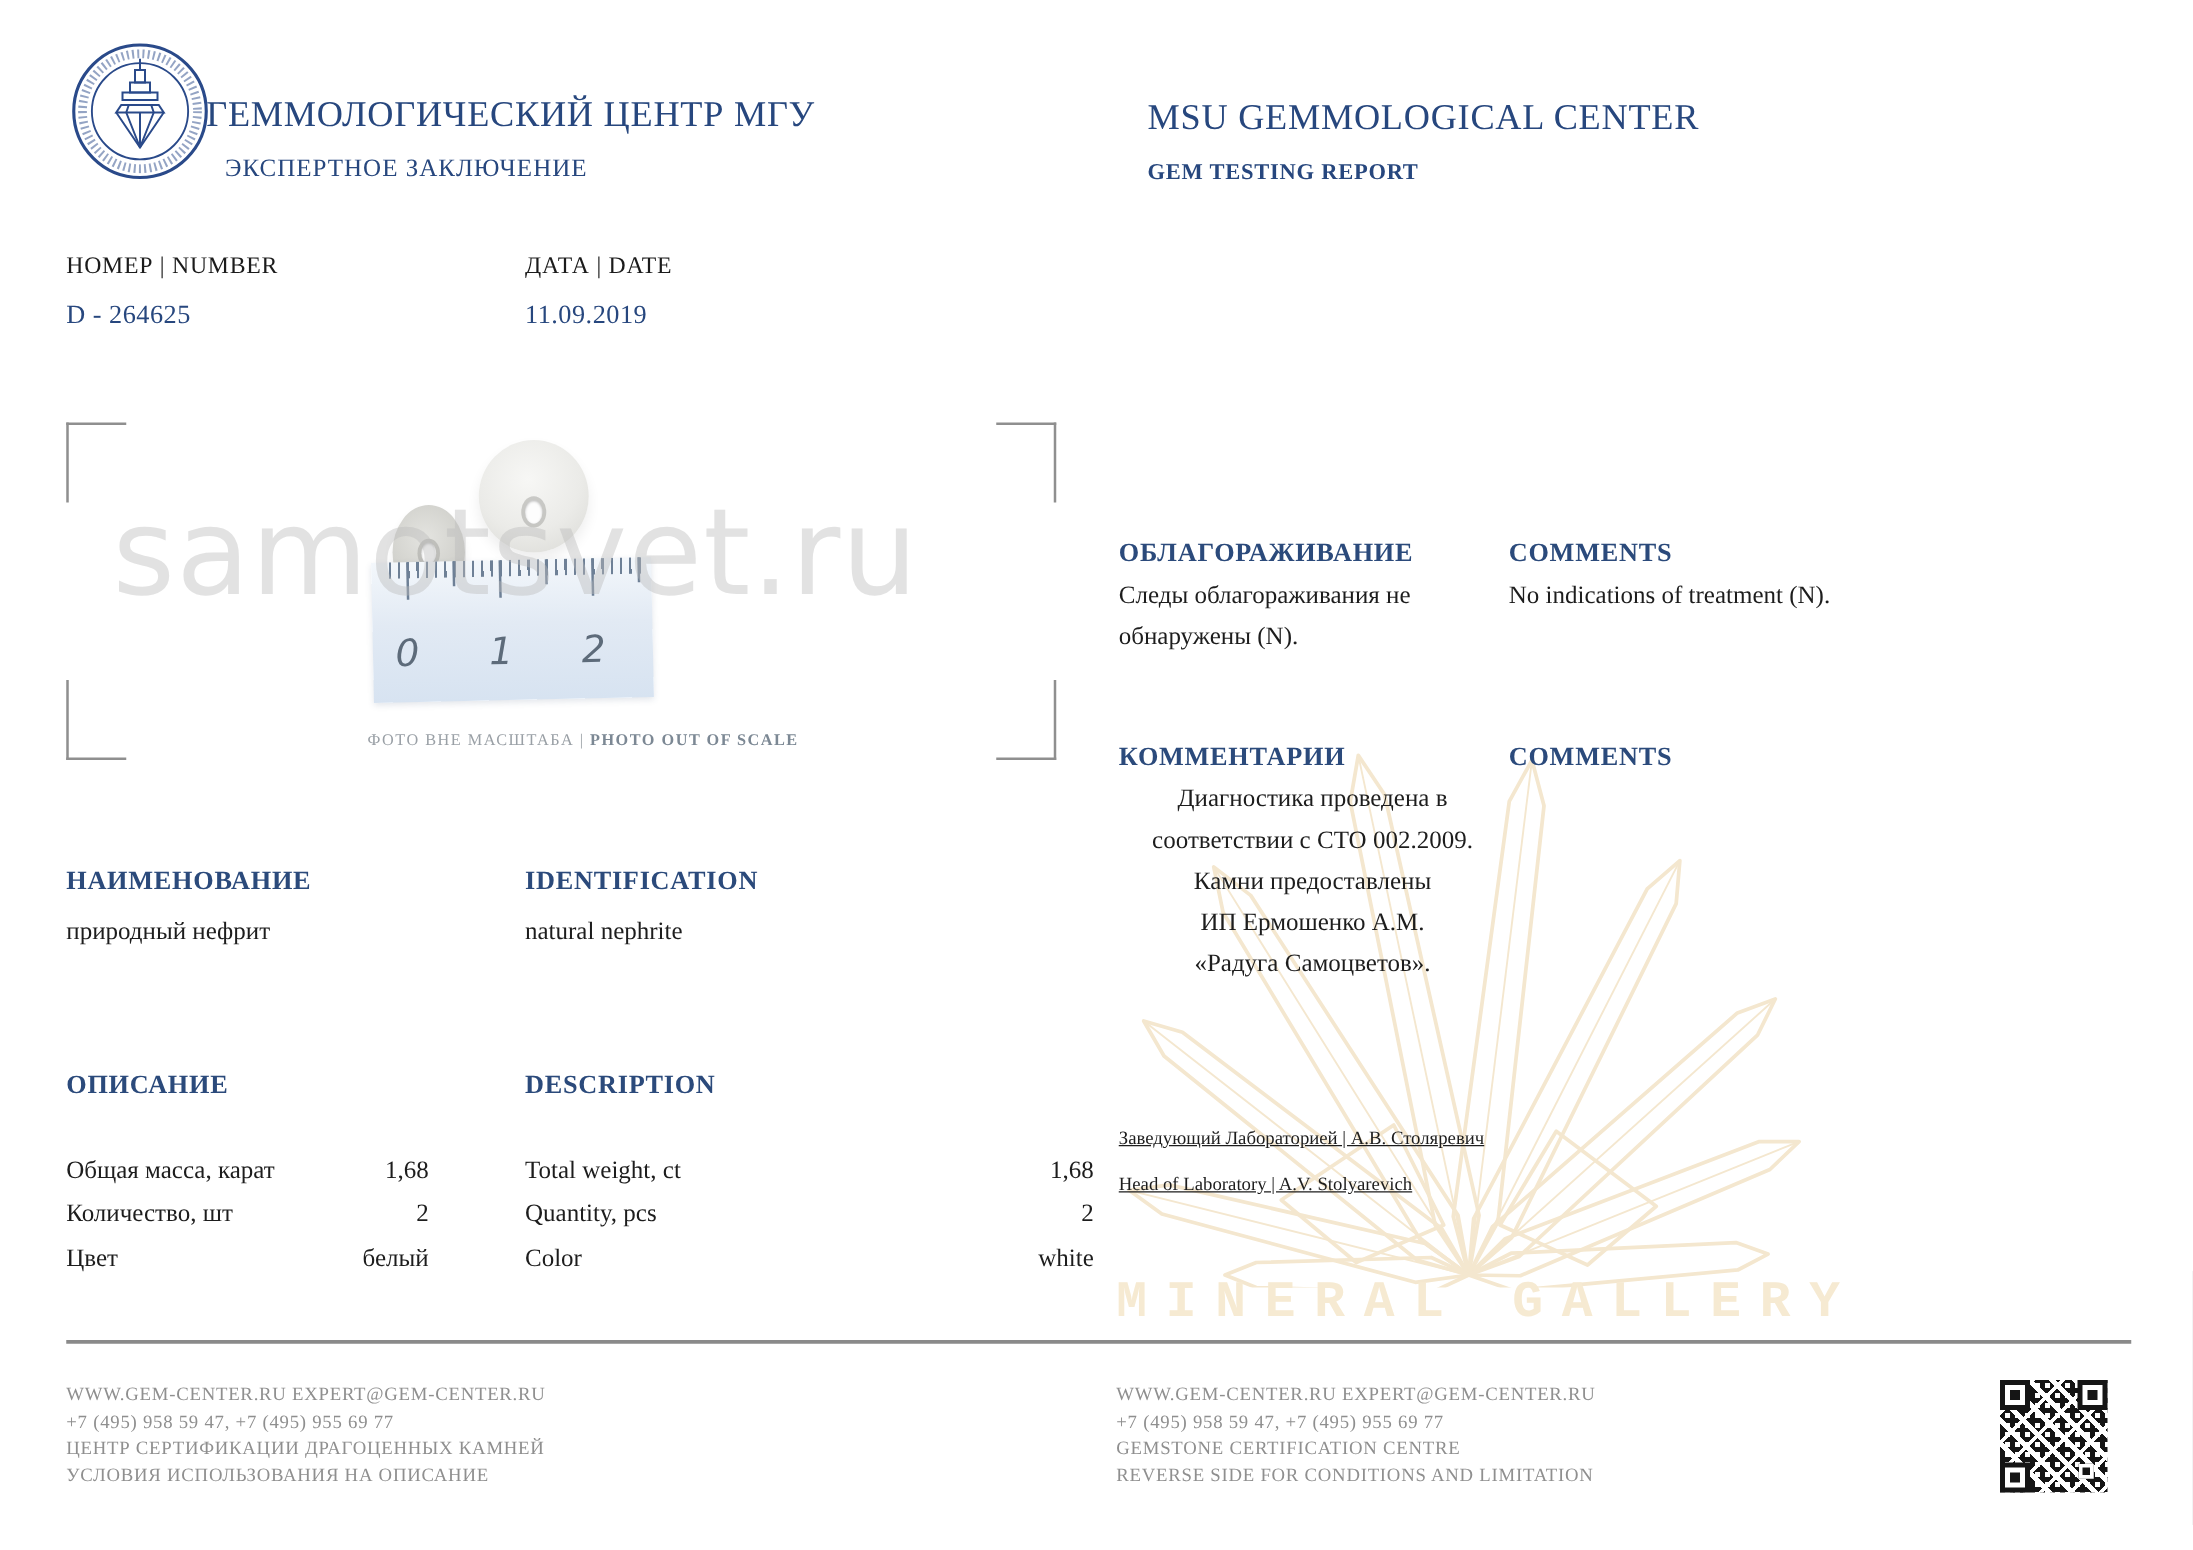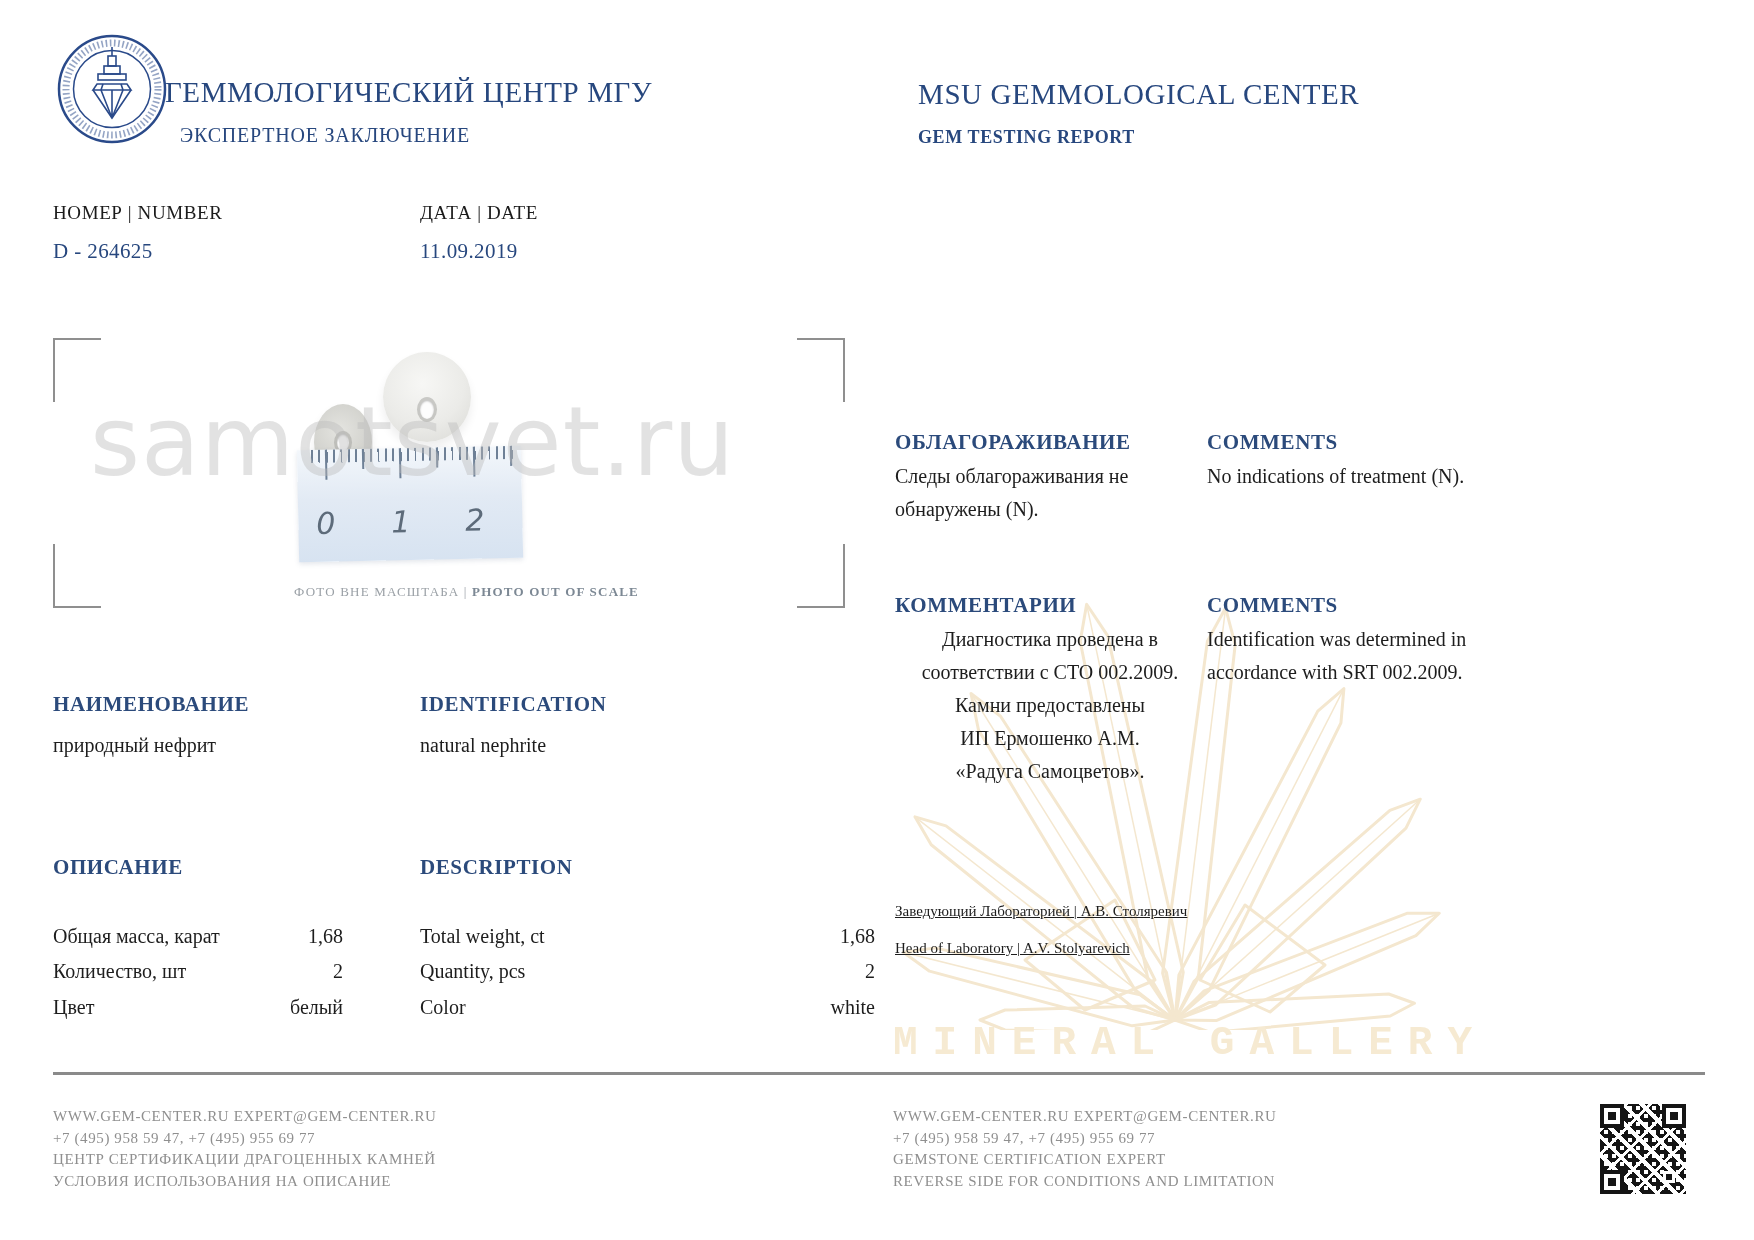--- a/index.html
+++ b/index.html
@@ -205,22 +205,20 @@
 обнаружены (N).</div>
   <div class="abs body-t" style="left:1207px;top:460px;width:330px;">No indications of treatment (N).</div>
 
   <div class="abs sec-h" style="left:895px;top:593px;">КОММЕНТАРИИ</div>
   <div class="abs sec-h" style="left:1207px;top:593px;">COMMENTS</div>
   <div class="abs body-t" style="left:895px;top:623px;width:310px;text-align:center;">Диагностика проведена в
 соответствии с СТО 002.2009.
 Камни предоставлены
 ИП Ермошенко А.М.
 «Радуга Самоцветов».</div>
-  <div class="abs body-t" style="left:1207px;top:623px;width:330px;">Identification was determined in
-accordance with SRT 002.2009.</div>
 
   <div class="abs sec-h" style="left:53px;top:692px;">НАИМЕНОВАНИЕ</div>
   <div class="abs sec-h" style="left:420px;top:692px;">IDENTIFICATION</div>
   <div class="abs body-t" style="left:53px;top:729px;">природный нефрит</div>
   <div class="abs body-t" style="left:420px;top:729px;">natural nephrite</div>
 
   <div class="abs sec-h" style="left:53px;top:855px;">ОПИСАНИЕ</div>
   <div class="abs sec-h" style="left:420px;top:855px;">DESCRIPTION</div>
 
   <div class="desc-row" style="top:925px;">
@@ -250,21 +248,21 @@
   <div class="abs foot" style="left:53px;top:1106px;">
     <div>WWW.GEM-CENTER.RU EXPERT@GEM-CENTER.RU</div>
     <div>+7 (495) 958 59 47, +7 (495) 955 69 77</div>
     <div>ЦЕНТР СЕРТИФИКАЦИИ ДРАГОЦЕННЫХ КАМНЕЙ</div>
     <div>УСЛОВИЯ ИСПОЛЬЗОВАНИЯ НА ОПИСАНИЕ</div>
   </div>
 
   <div class="abs foot" style="left:893px;top:1106px;">
     <div>WWW.GEM-CENTER.RU EXPERT@GEM-CENTER.RU</div>
     <div>+7 (495) 958 59 47, +7 (495) 955 69 77</div>
-    <div>GEMSTONE CERTIFICATION EXPERT</div>
+    <div>GEMSTONE CERTIFICATION CENTRE</div>
     <div>REVERSE SIDE FOR CONDITIONS AND LIMITATION</div>
   </div>
 
   <div class="abs qr">
     <div class="qr-grid"></div>
     <div class="finder f-tl"></div>
     <div class="finder f-tr"></div>
     <div class="finder f-bl"></div>
     <div class="align-sq"></div>
   </div>

